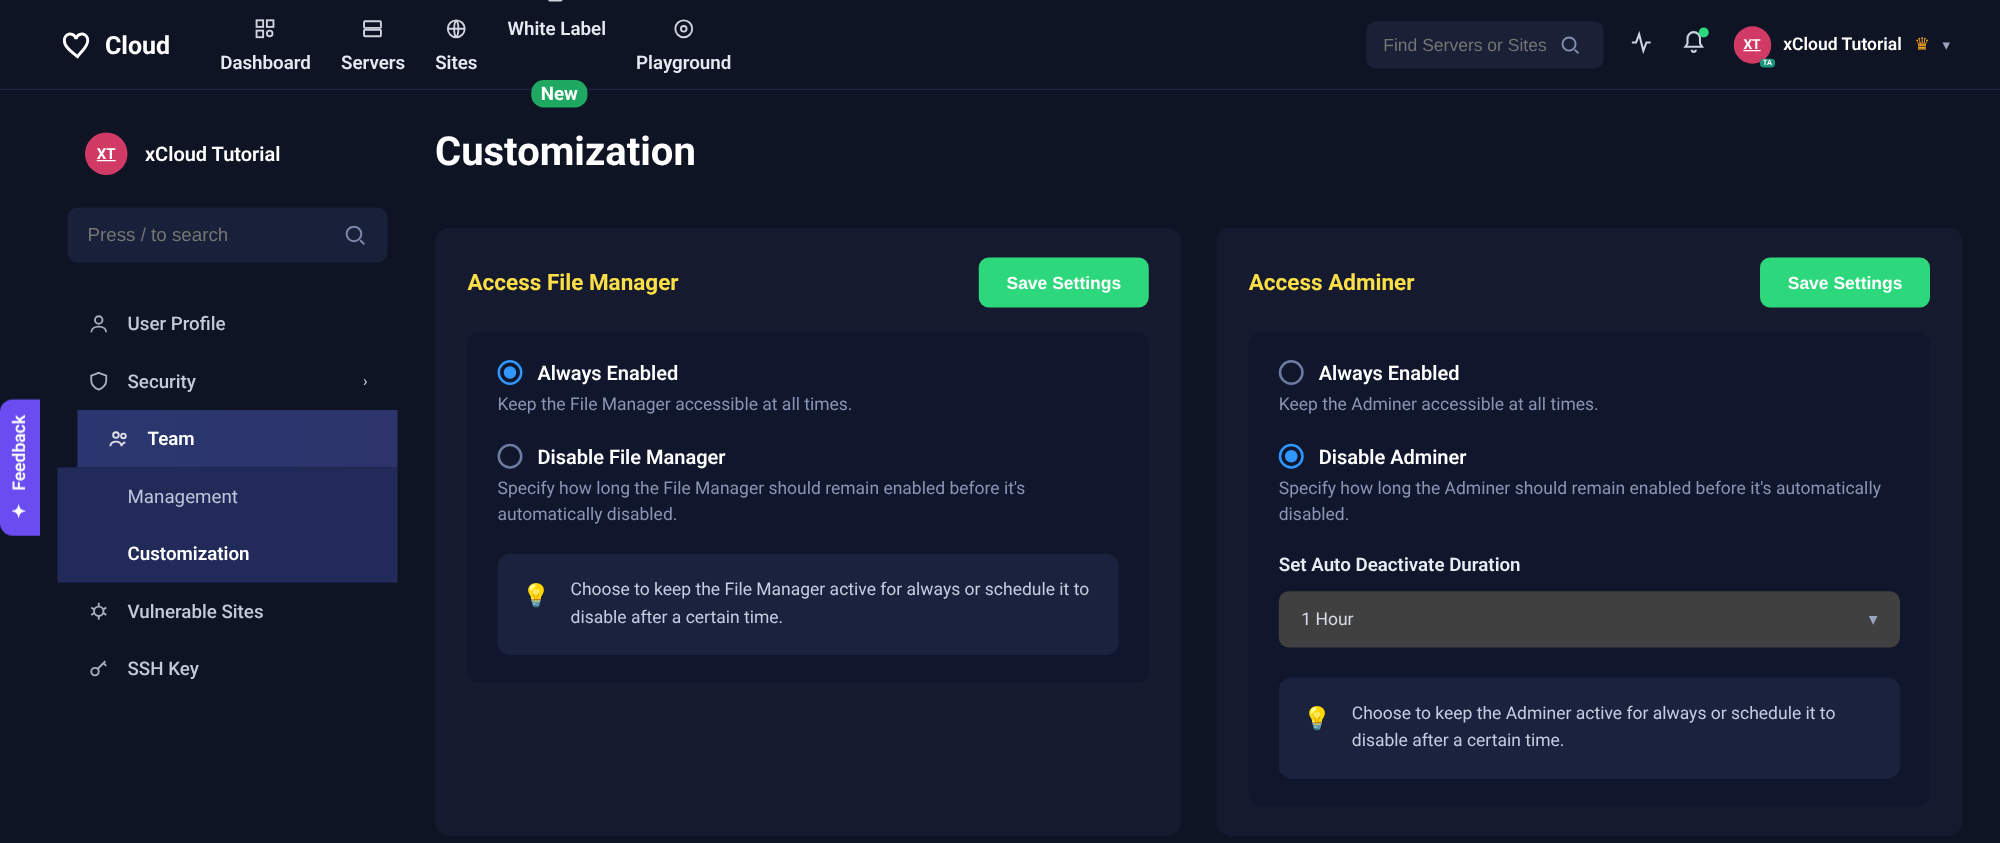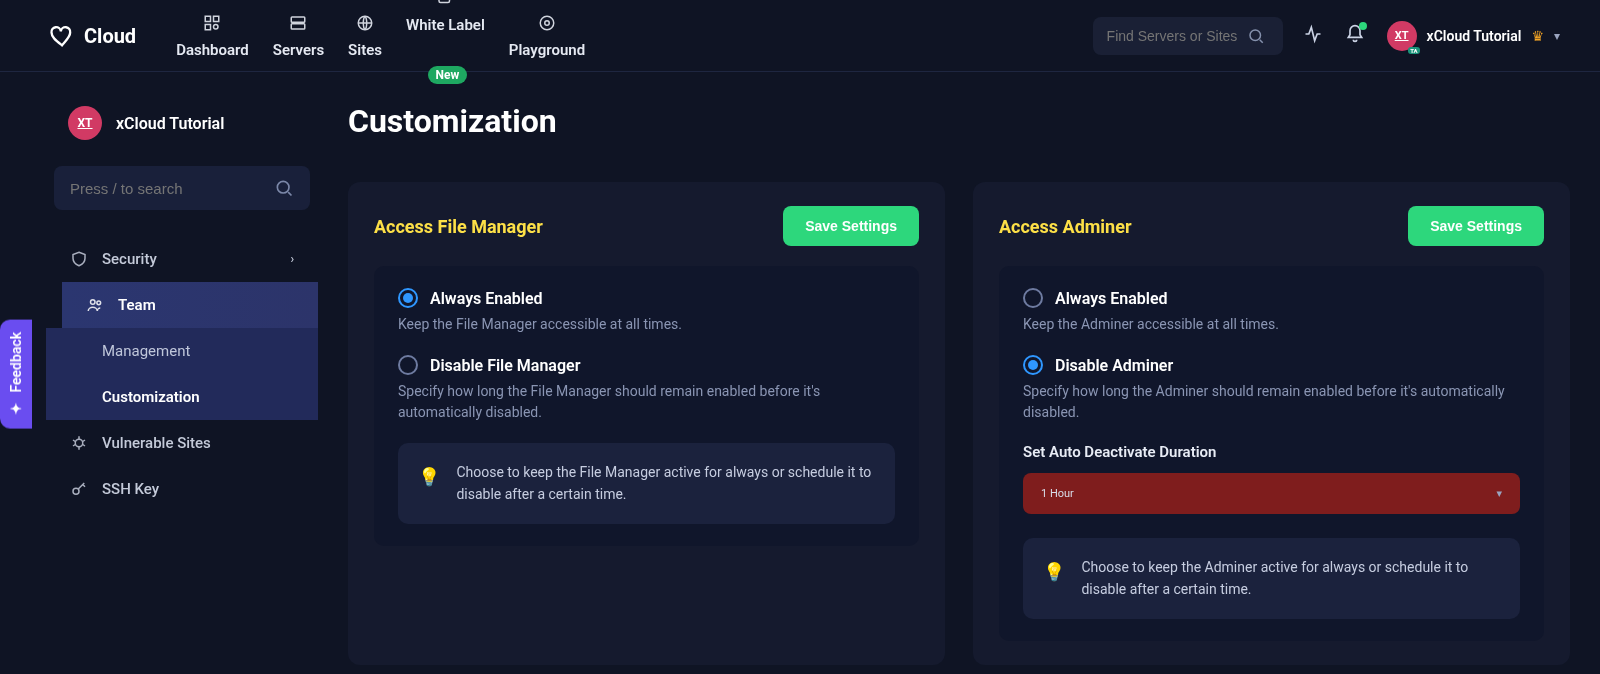--- a/index.html
+++ b/index.html
@@ -17,21 +17,21 @@
   display: flex;
   align-items: center;
   padding: 0 40px 0 48px;
   border-bottom: 1px solid #1e2640;
 }
 .logo { display: flex; align-items: center; gap: 8px; font-weight: 700; font-size: 20px; color: #fff; }
 .logo svg { width: 28px; height: 28px; }
 .nav { display: flex; align-items: center; gap: 24px; margin-left: 40px; flex: 1; }
 .nav-item { display: flex; align-items: center; gap: 8px; color: #e5e9f2; font-weight: 600; font-size: 15px; cursor: pointer; flex-direction: column; }
 .nav-item .icon { width: 20px; height: 20px; display: flex; align-items: center; justify-content: center; opacity: .9; }
-.badge-new { background: #1ea861; color: #fff; font-size: 12px; font-weight: 700; padding: 2px 8px; border-radius: 10px; margin-left: 4px; margin-top: 24px; }
+.badge-new { background: #1ea861; color: #fff; font-size: 15px; font-weight: 700; padding: 2px 8px; border-radius: 10px; margin-left: 4px; margin-top: 24px; }
 .search-top {
   background: #1a2035;
   border-radius: 8px;
   display: flex;
   align-items: center;
   padding: 10px 14px;
   gap: 10px;
   width: 190px;
   color: #8591ad;
 }
@@ -73,21 +73,21 @@
 .card-head h2 { color: #fde047; font-size: 18px; font-weight: 700; }
 .btn-save { background: #2dd77c; color: #fff; font-weight: 700; font-size: 14px; padding: 12px 22px; border: none; border-radius: 8px; cursor: pointer; }
 .card-body { background: #10162b; border-radius: 10px; padding: 22px 24px; }
 .radio-row { display: flex; align-items: center; gap: 12px; margin-bottom: 6px; cursor: pointer; }
 .radio { width: 20px; height: 20px; border: 2px solid #6e7ba1; border-radius: 50%; display: flex; align-items: center; justify-content: center; flex-shrink: 0; }
 .radio.checked { border-color: #2f97ff; }
 .radio.checked::after { content: ""; width: 10px; height: 10px; border-radius: 50%; background: #2f97ff; }
 .radio-label { color: #fff; font-size: 16px; font-weight: 600; }
 .radio-desc { color: #8a95b3; font-size: 14px; margin-bottom: 20px; line-height: 1.5; }
 .input-label { color: #e8ecf5; font-size: 15px; font-weight: 600; margin-bottom: 12px; }
-.select { background: #7f1d1d; border: none; border-radius: 8px; padding: 14px 18px; display: flex; align-items: flex-end; justify-content: space-between; color: #d8dce8; font-size: 11px; cursor: pointer; margin-bottom: 24px; }
+.select { background: #404040; border: none; border-radius: 8px; padding: 14px 18px; display: flex; align-items: flex-end; justify-content: space-between; color: #d8dce8; font-size: 14px; cursor: pointer; margin-bottom: 24px; }
 .hint { background: #1b223d; border-radius: 10px; padding: 18px 20px; display: flex; gap: 16px; align-items: flex-start; color: #c6cde0; font-size: 14px; line-height: 1.6; }
 .hint .bulb { color: #2f97ff; font-size: 18px; margin-top: 2px; flex-shrink: 0; }
 
 .feedback-tab {
   position: fixed;
   left: 0;
   top: 320px;
   background: #6a4df0;
   color: #fff;
   font-weight: 600;
@@ -201,20 +201,27 @@
       <span class="name">xCloud Tutorial</span>
     </div>
     <div class="side-search">
       <input placeholder="Press / to search" style="">
       <svg viewBox="0 0 24 24" width="20" height="20">
           <circle cx="11" cy="11" r="7"></circle>
           <path d="M21 21l-4-4"></path>
         </svg>
     </div>
     <div class="side-nav">
+      <div class="s-item">
+        <svg class="s-icon" viewBox="0 0 24 24">
+            <circle cx="12" cy="8" r="4"></circle>
+            <path d="M4 21c0-4 4-6 8-6s8 2 8 6"></path>
+          </svg>
+        <span>User Profile</span>
+      </div>
       <div class="s-item expand">
         <div style="display:flex;align-items:center;gap:14px;">
           <svg class="s-icon" viewBox="0 0 24 24">
               <path d="M12 3l8 3v5c0 5-3 8-8 10-5-2-8-5-8-10V6z"></path>
             </svg>
           <span>Security</span>
         </div>
         <span style="font-size:12px;">›</span>
       </div>
       <div class="s-item active">

